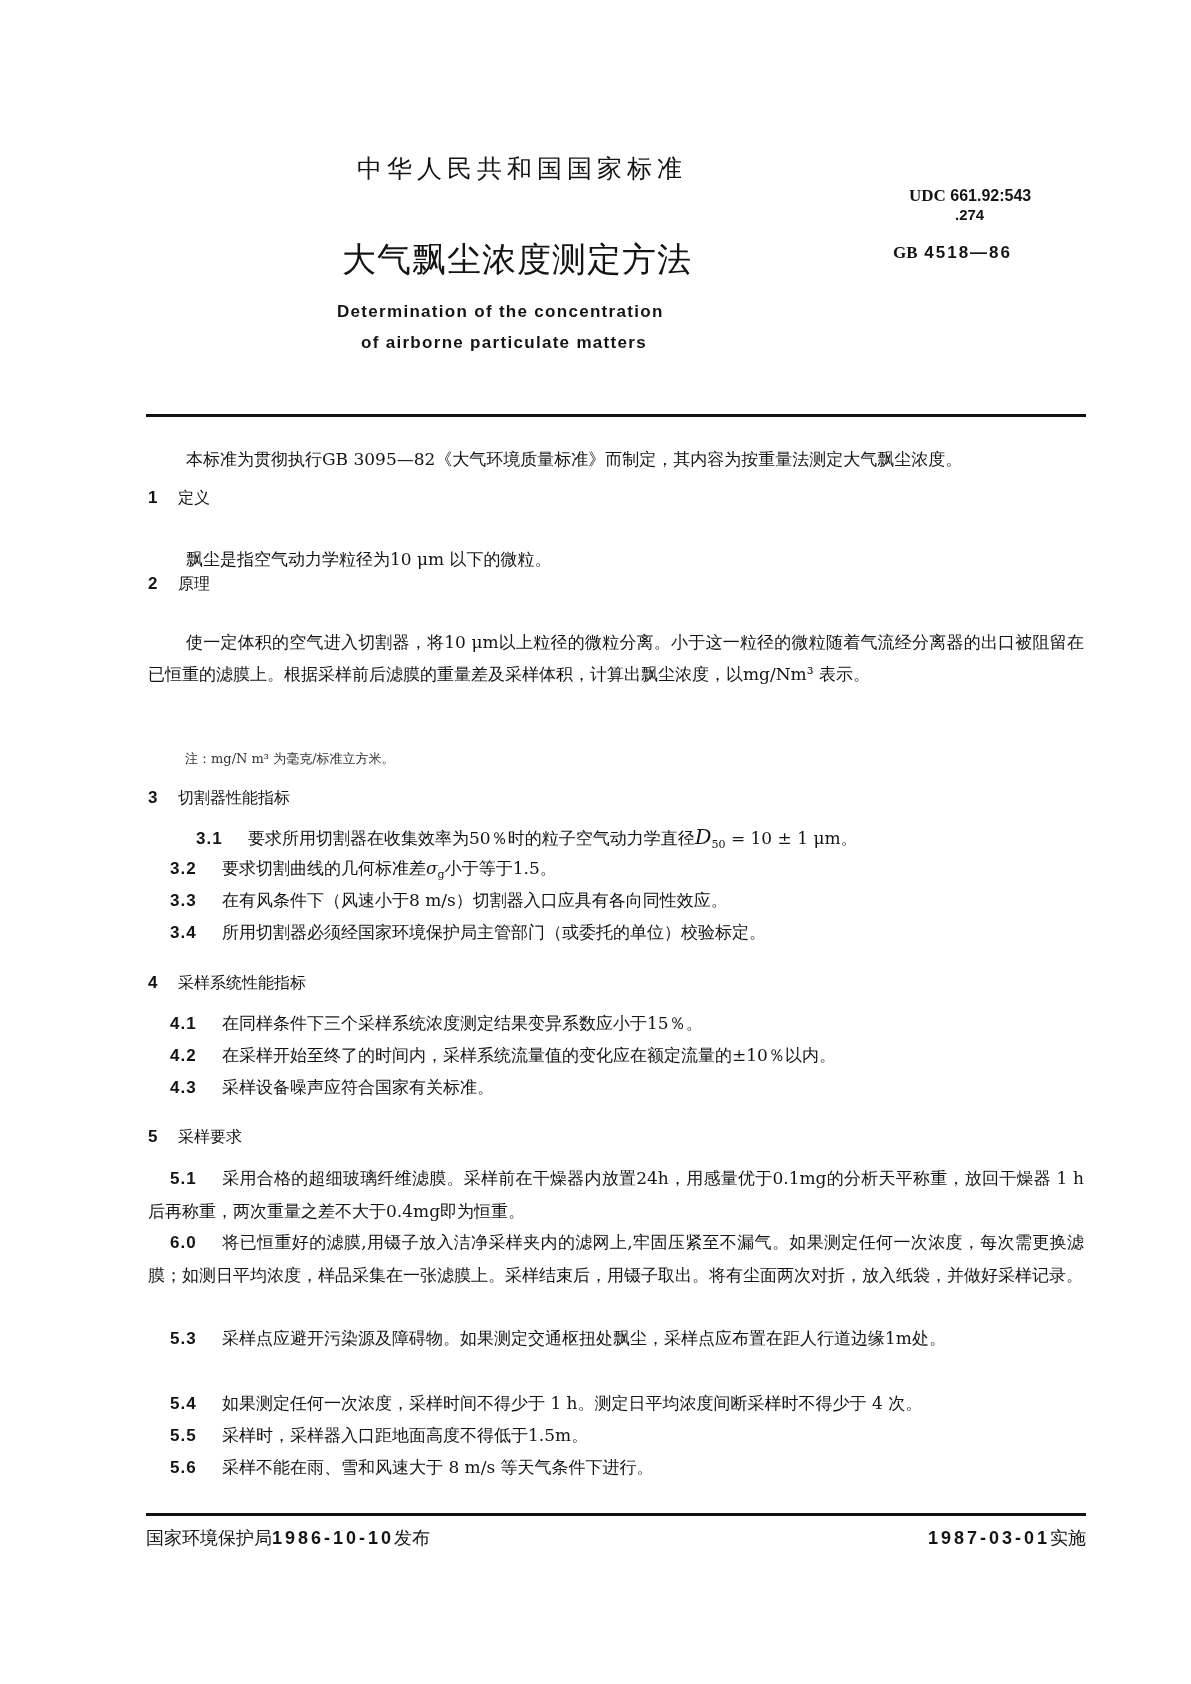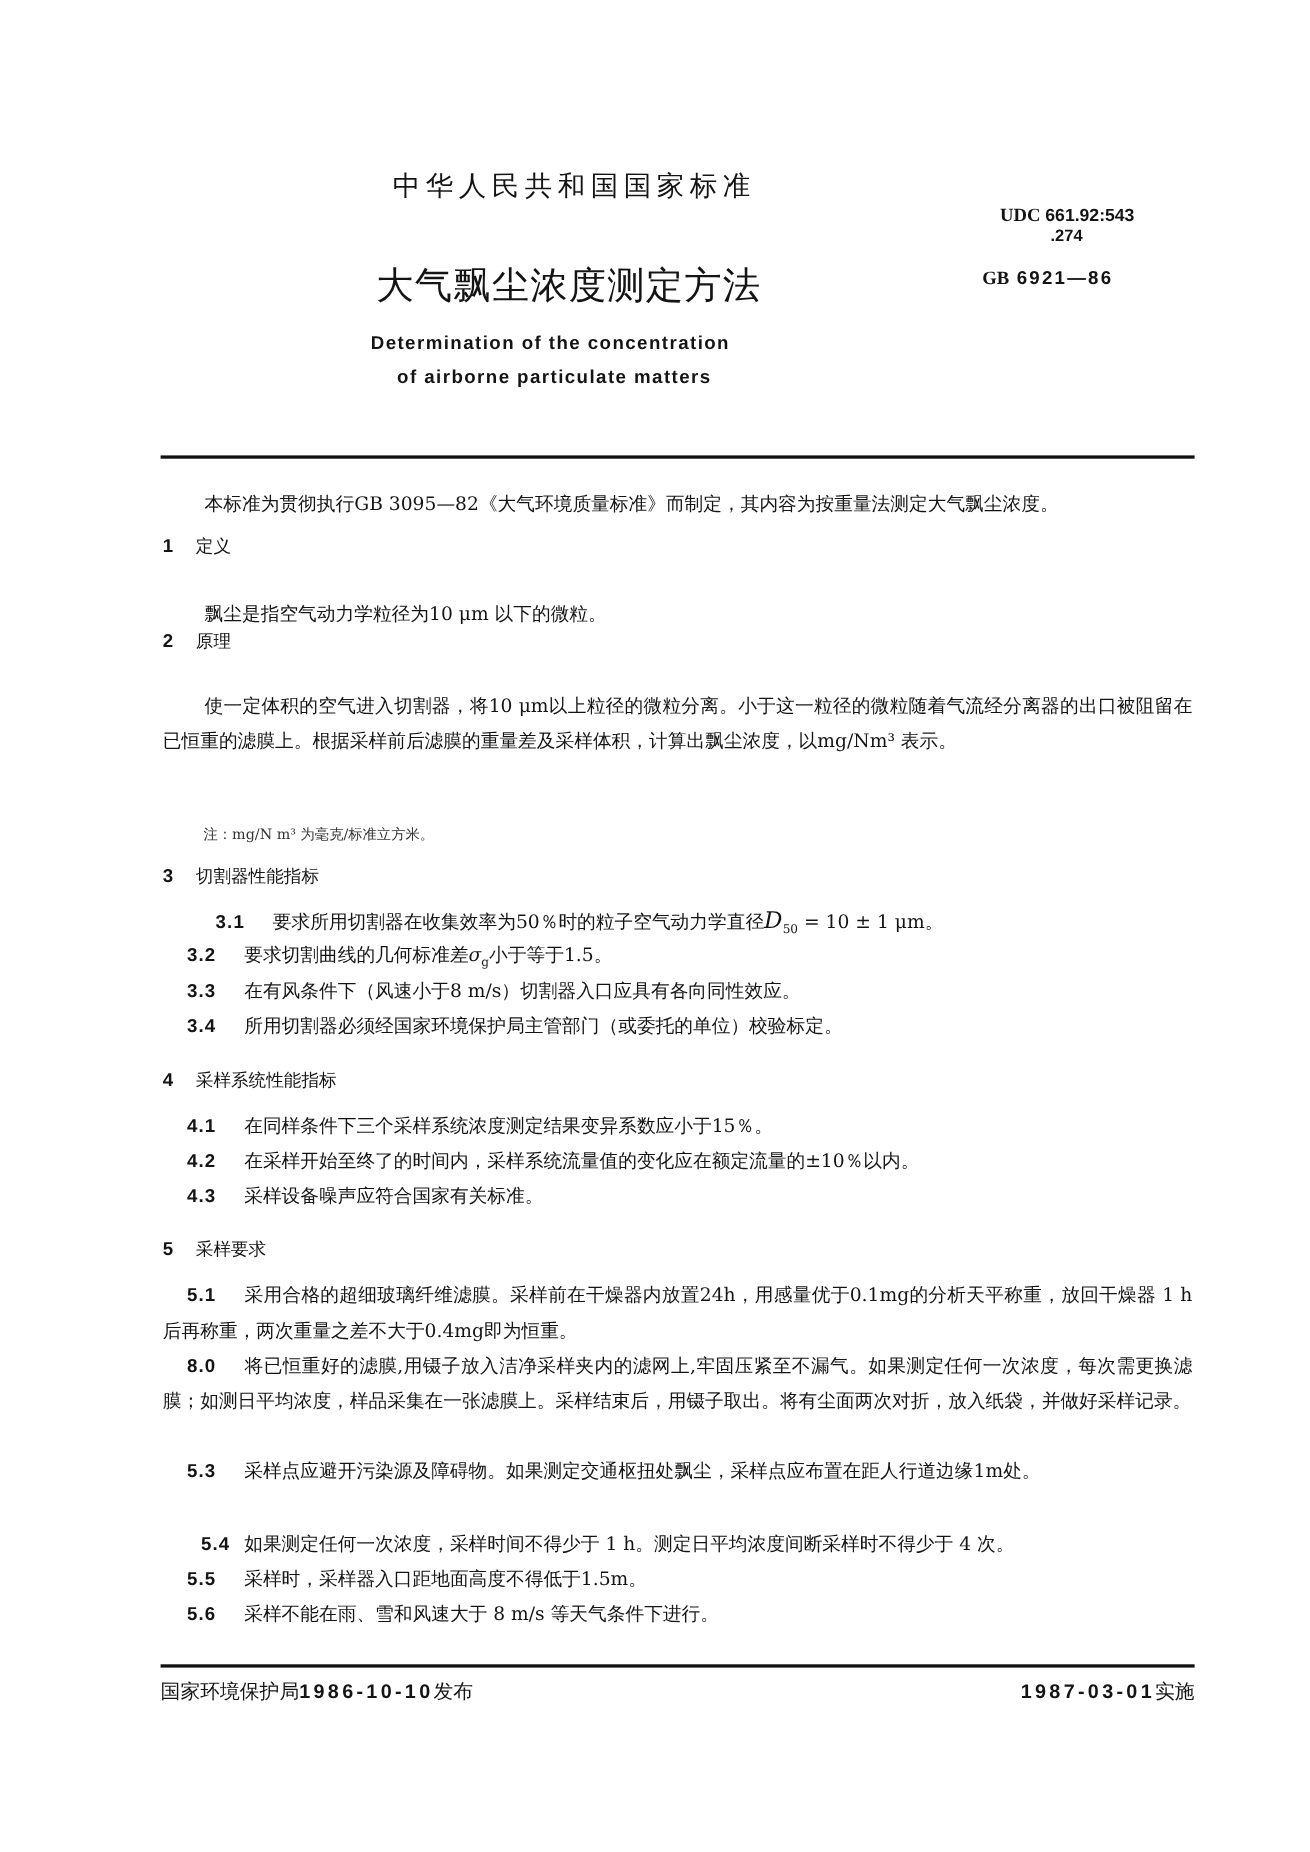--- a/index.html
+++ b/index.html
@@ -48,21 +48,21 @@
 <div class="abs udc">
   <span class="lbl">UDC</span>
   <span>661.92:543</span>
 </div>
 <div class="abs udc2">.274</div>
 
 <div class="abs title-cn hdr-cn">大气飘尘浓度测定方法</div>
 
 <div class="abs gbno">
   <span class="lbl">GB</span>
-  <span>6921—86</span>
+  <span>4518—86</span>
 </div>
 
 <div class="abs title-en title-en1">Determination of the concentration</div>
 <div class="abs title-en title-en2">of airborne particulate matters</div>
 
 <div class="rule rule-top"></div>
 
 <div class="para indent" style="top:426px;">本标准为贯彻执行GB 3095—82《大气环境质量标准》而制定，其内容为按重量法测定大气飘尘浓度。</div>
 
 <div class="sec" style="top:487px;">
@@ -105,26 +105,26 @@
   <span class="num">4.3</span><span>采样设备噪声应符合国家有关标准。</span>
 </div>
 
 <div class="sec" style="top:1126px;">
   <span class="num">5</span><span class="txt">采样要求</span>
 </div>
 <div class="clause-wrap" style="top:1162px;">
   <span class="num">5.1</span><span>采用合格的超细玻璃纤维滤膜。采样前在干燥器内放置24h，用感量优于0.1mg的分析天平称重，放回干燥器 1 h后再称重，两次重量之差不大于0.4mg即为恒重。</span>
 </div>
 <div class="clause-wrap" style="top:1226px;">
-  <span class="num">8.0</span><span>将已恒重好的滤膜,用镊子放入洁净采样夹内的滤网上,牢固压紧至不漏气。如果测定任何一次浓度，每次需更换滤膜；如测日平均浓度，样品采集在一张滤膜上。采样结束后，用镊子取出。将有尘面两次对折，放入纸袋，并做好采样记录。</span>
+  <span class="num">6.0</span><span>将已恒重好的滤膜,用镊子放入洁净采样夹内的滤网上,牢固压紧至不漏气。如果测定任何一次浓度，每次需更换滤膜；如测日平均浓度，样品采集在一张滤膜上。采样结束后，用镊子取出。将有尘面两次对折，放入纸袋，并做好采样记录。</span>
 </div>
 <div class="clause-wrap" style="top:1322px;">
   <span class="num">5.3</span><span>采样点应避开污染源及障碍物。如果测定交通枢扭处飘尘，采样点应布置在距人行道边缘1m处。</span>
 </div>
-<div class="clause" style="top:1392px;text-align:center;">
+<div class="clause" style="top:1392px;">
   <span class="num">5.4</span><span>如果测定任何一次浓度，采样时间不得少于 1 h。测定日平均浓度间断采样时不得少于 4 次。</span>
 </div>
 <div class="clause" style="top:1424px;">
   <span class="num">5.5</span><span>采样时，采样器入口距地面高度不得低于1.5m。</span>
 </div>
 <div class="clause" style="top:1456px;">
   <span class="num">5.6</span><span>采样不能在雨、雪和风速大于 8 m/s 等天气条件下进行。</span>
 </div>
 
 <div class="rule rule-bottom"></div>

